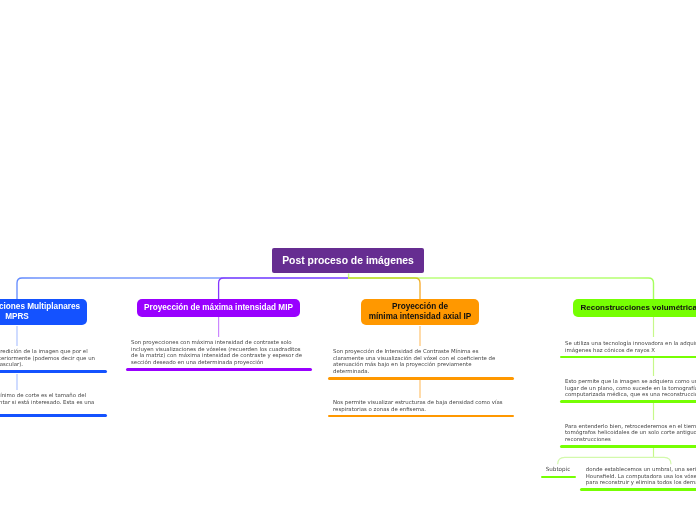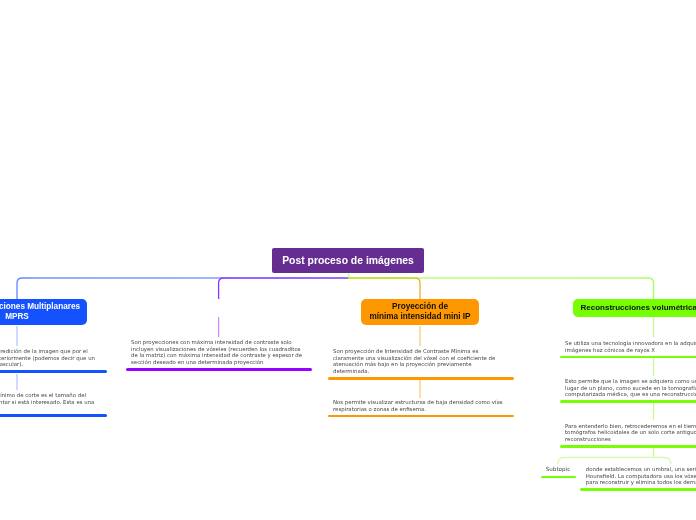--- a/index.html
+++ b/index.html
@@ -60,24 +60,27 @@
 </svg>
 
 <div class="node root" style="left:272px;top:248px;width:152px;height:25px;">
   <span>Post proceso de imágenes</span>
 </div>
 
 <div class="node topic" style="left:-53px;top:299px;width:140px;height:26px;background:#1452FF;color:#fff;white-space:normal;padding:0 6px;">
   <span>Reconstrucciones Multiplanares MPRS</span>
 </div>
 
+<div class="node topic" style="left:137px;top:299px;width:163px;height:18px;background:#9900FF;color:#fff;">
+  <span>Proyección de máxima intensidad MIP</span>
+</div>
 
 <div class="node topic" style="left:361px;top:299px;width:118px;height:26px;background:#FF9800;color:#111;white-space:pre-line;">
   <span>Proyección de
-mínima intensidad mini IP</span>
+mínima intensidad axial IP</span>
 </div>
 
 <div class="node topic" style="left:573px;top:299px;width:160px;height:18px;background:#76FF03;color:#111;justify-content:flex-start;padding:0 0 0 7.5px;font-size:8px;">
   <span>Reconstrucciones volumétricas</span>
 </div>
 
 <div class="leaf" style="left:-82px;top:348px;width:189px;">
   <div class="txt" style="width:174px;margin-left:5px;">La reconstrucción MPR es la redición de la imagen que por el plano no había sido vista anteriormente (podemos decir que un corte axial se convierte en vascular).</div>
   <div class="bar" style="background:#1452FF;"></div>
 </div>

